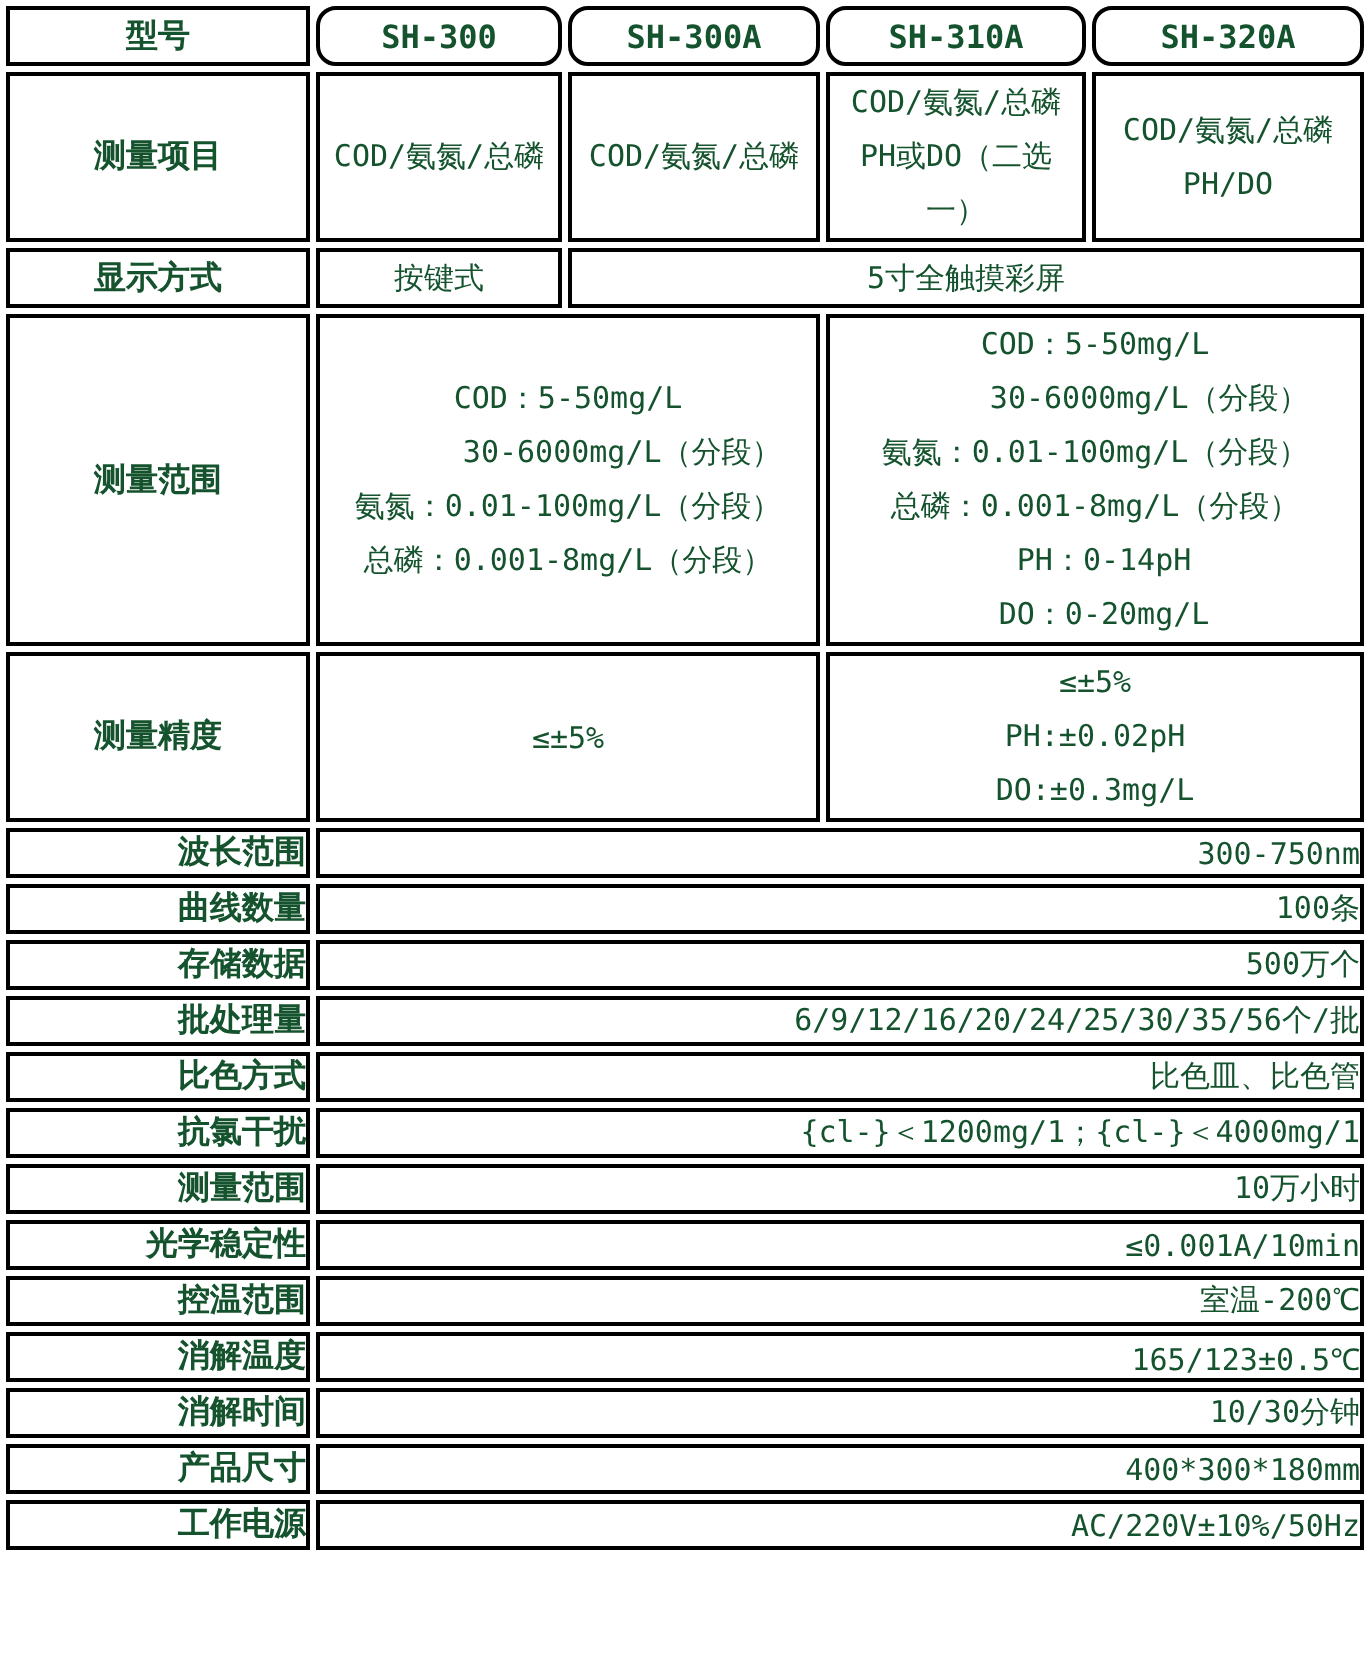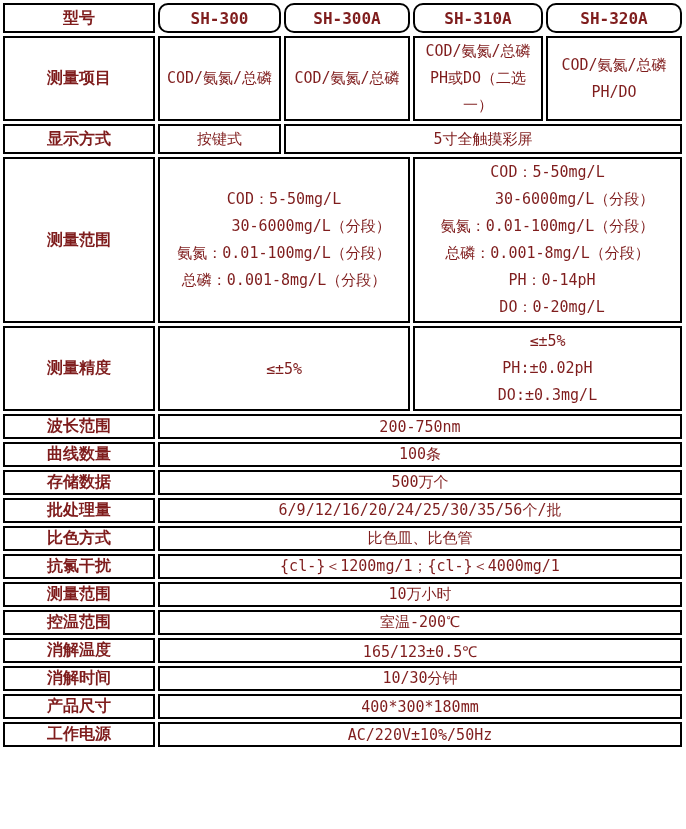--- a/index.html
+++ b/index.html
@@ -15,21 +15,21 @@
     border-spacing: 3px;
     table-layout: fixed;
     width: 685px;
   }
   table.spec td {
     border: 2px solid #000000;
     box-sizing: border-box;
     padding: 0;
     text-align: center;
     vertical-align: middle;
-    color: #7f1d1d;
+    color: #14532d;
     overflow: hidden;
   }
   .lbl {
     font-family: "DejaVu Sans", "Liberation Sans", sans-serif;
     font-weight: bold;
     font-size: 16px;
   }
   .hdr {
     font-family: "DejaVu Sans Mono", "Liberation Mono", monospace;
     font-weight: bold;
@@ -48,21 +48,21 @@
     white-space: pre-wrap;
     text-align: left;
     padding-left: 8px;
     line-height: 1.8;
   }
   tr.r-header td  { height: 30px; }
   tr.r-items td   { height: 54px; }
   tr.r-display td { height: 30px; }
   tr.r-range td   { height: 162px; }
   tr.r-acc td     { height: 80px; }
-  tr.r-simple td  { height: 21px; }
+  tr.r-simple td  { height: 21px; text-align: right; }
 </style>
 </head>
 <body>
 
 <table class="spec">
   <colgroup>
     <col style="width:152px">
     <col style="width:123px">
     <col style="width:126px">
     <col style="width:130px">
@@ -111,21 +111,21 @@
   <tr class="r-acc">
     <td class="lbl">测量精度</td>
     <td class="val" colspan="2">≤±5%</td>
     <td class="val lines-c" colspan="2">≤±5%
 PH:±0.02pH
 DO:±0.3mg/L</td>
   </tr>
 
   <tr class="r-simple">
     <td class="lbl">波长范围</td>
-    <td class="val" colspan="4">200-750nm</td>
+    <td class="val" colspan="4">300-750nm</td>
   </tr>
   <tr class="r-simple">
     <td class="lbl">曲线数量</td>
     <td class="val" colspan="4">100条</td>
   </tr>
   <tr class="r-simple">
     <td class="lbl">存储数据</td>
     <td class="val" colspan="4">500万个</td>
   </tr>
   <tr class="r-simple">
@@ -138,20 +138,24 @@
   </tr>
   <tr class="r-simple">
     <td class="lbl">抗氯干扰</td>
     <td class="val" colspan="4">{cl-}＜1200mg/1；{cl-}＜4000mg/1</td>
   </tr>
   <tr class="r-simple">
     <td class="lbl">测量范围</td>
     <td class="val" colspan="4">10万小时</td>
   </tr>
   <tr class="r-simple">
+    <td class="lbl">光学稳定性</td>
+    <td class="val" colspan="4">≤0.001A/10min</td>
+  </tr>
+  <tr class="r-simple">
     <td class="lbl">控温范围</td>
     <td class="val" colspan="4">室温-200℃</td>
   </tr>
   <tr class="r-simple">
     <td class="lbl">消解温度</td>
     <td class="val" colspan="4">165/123±0.5℃</td>
   </tr>
   <tr class="r-simple">
     <td class="lbl">消解时间</td>
     <td class="val" colspan="4">10/30分钟</td>

